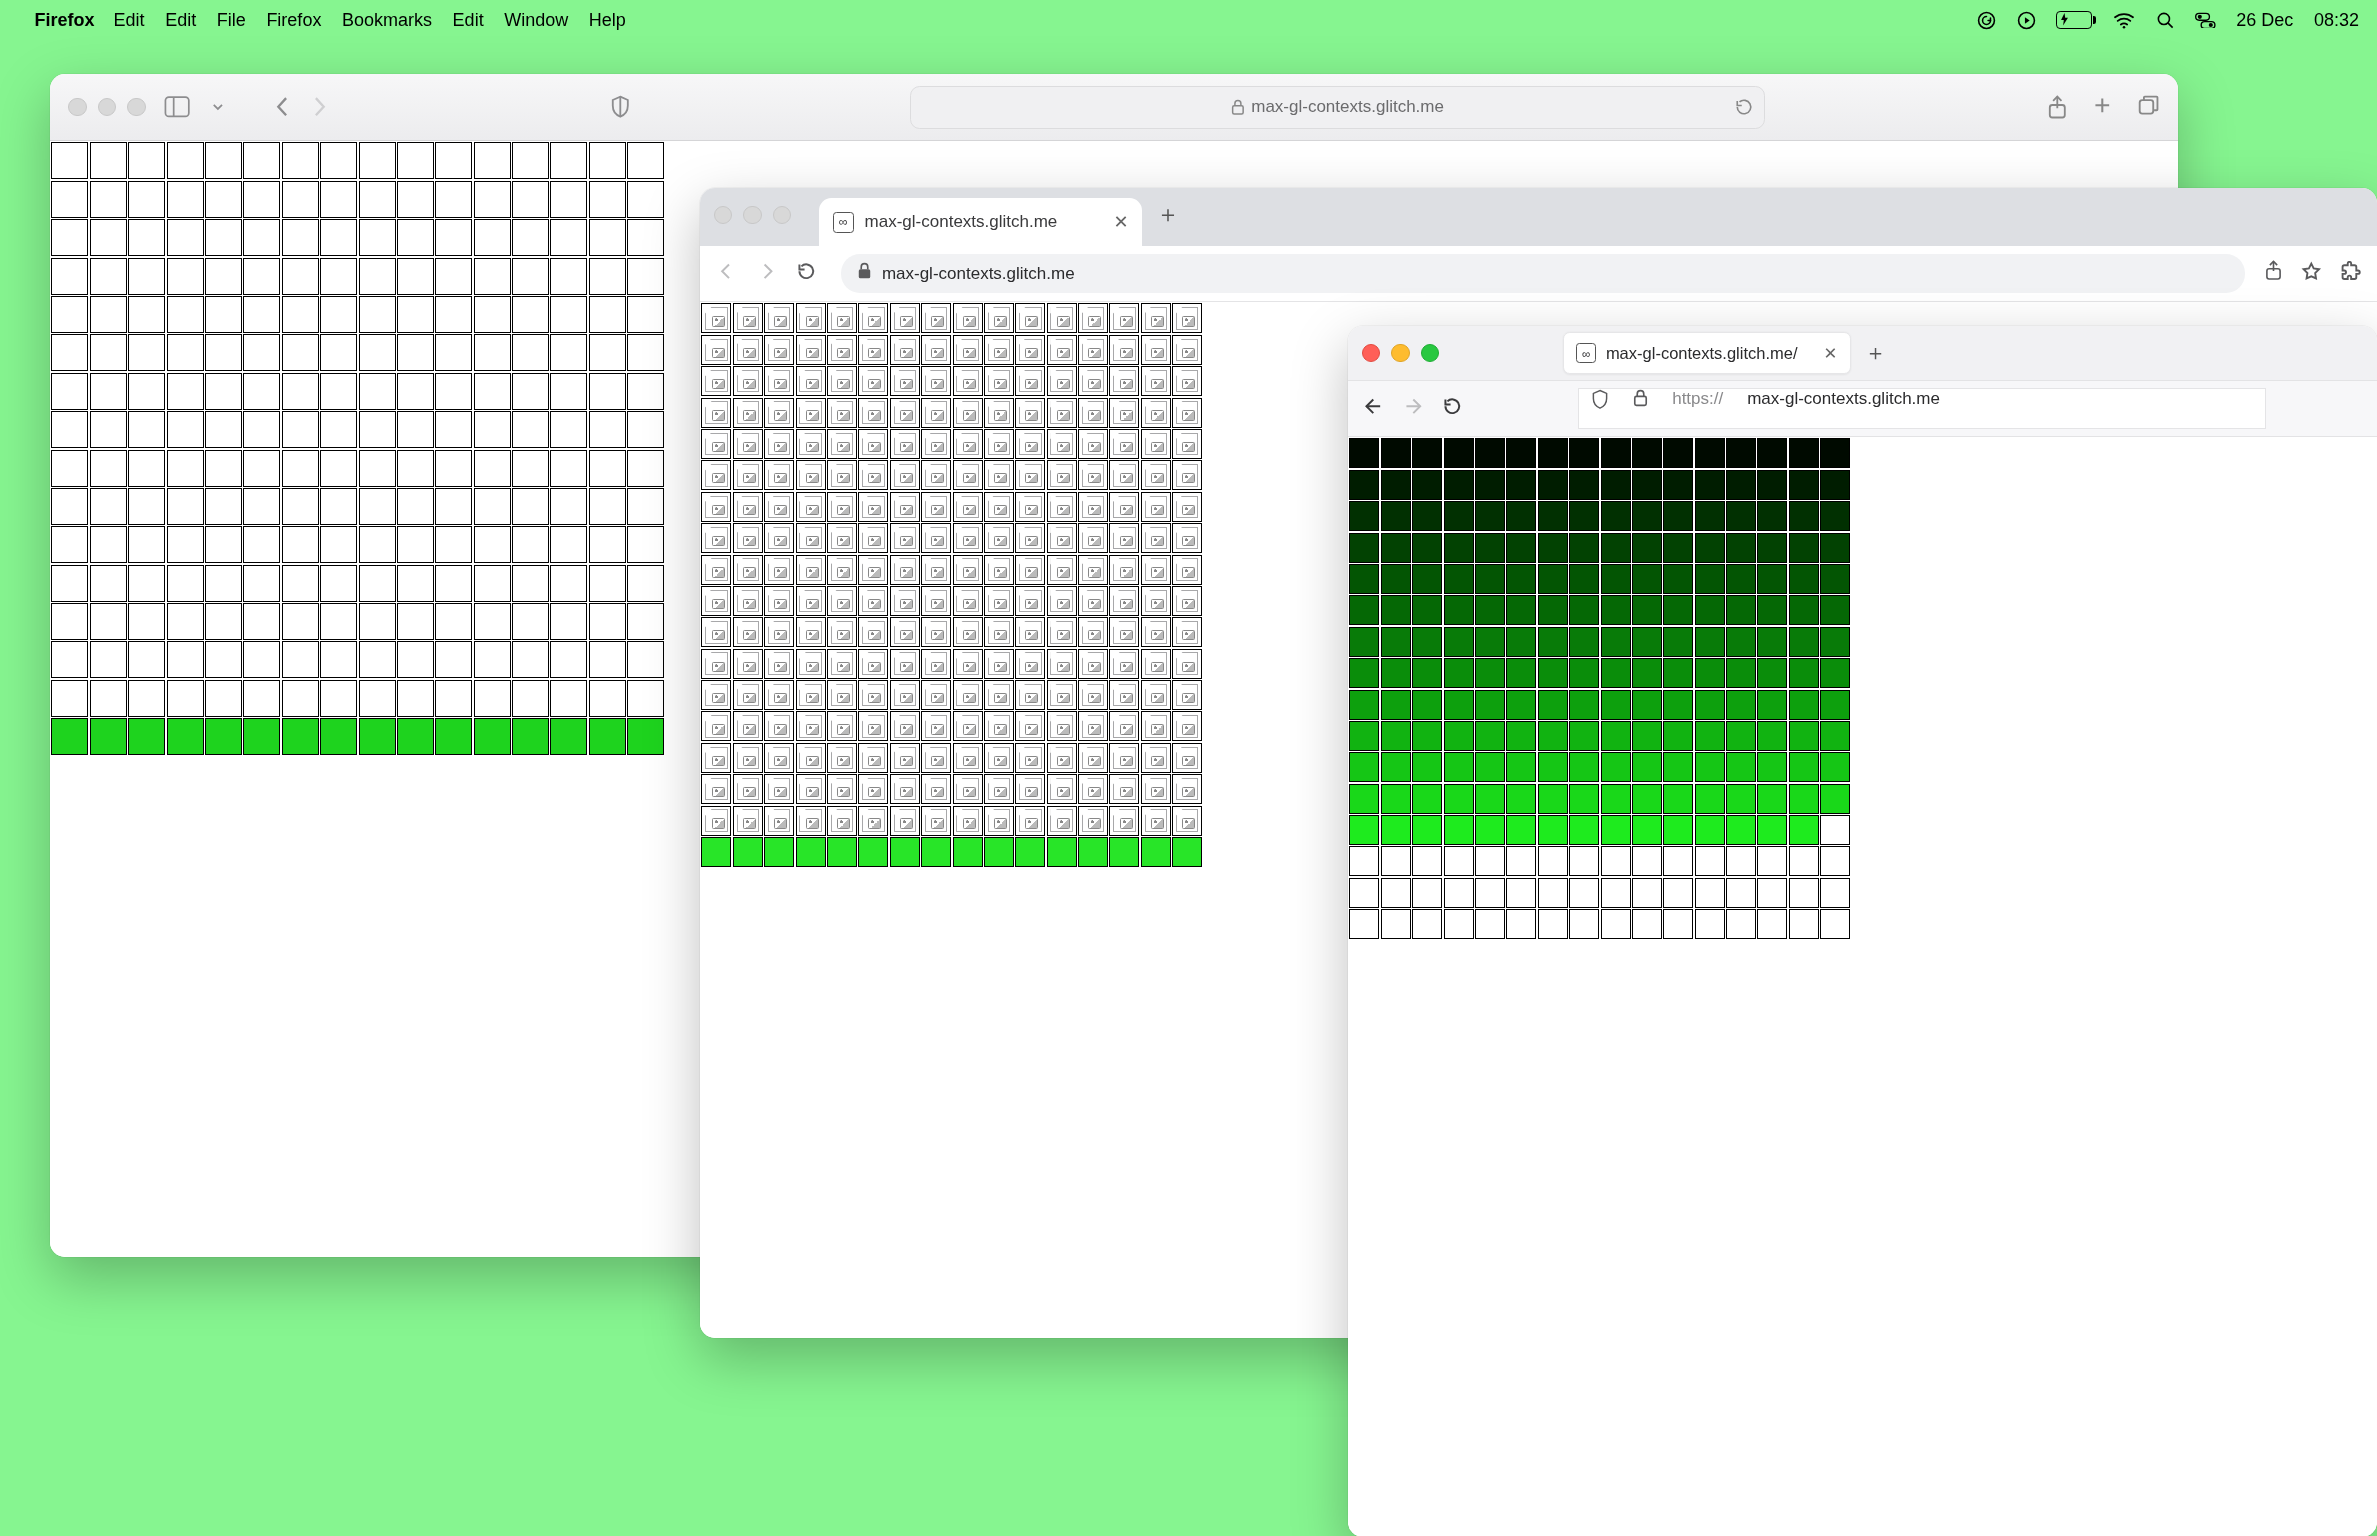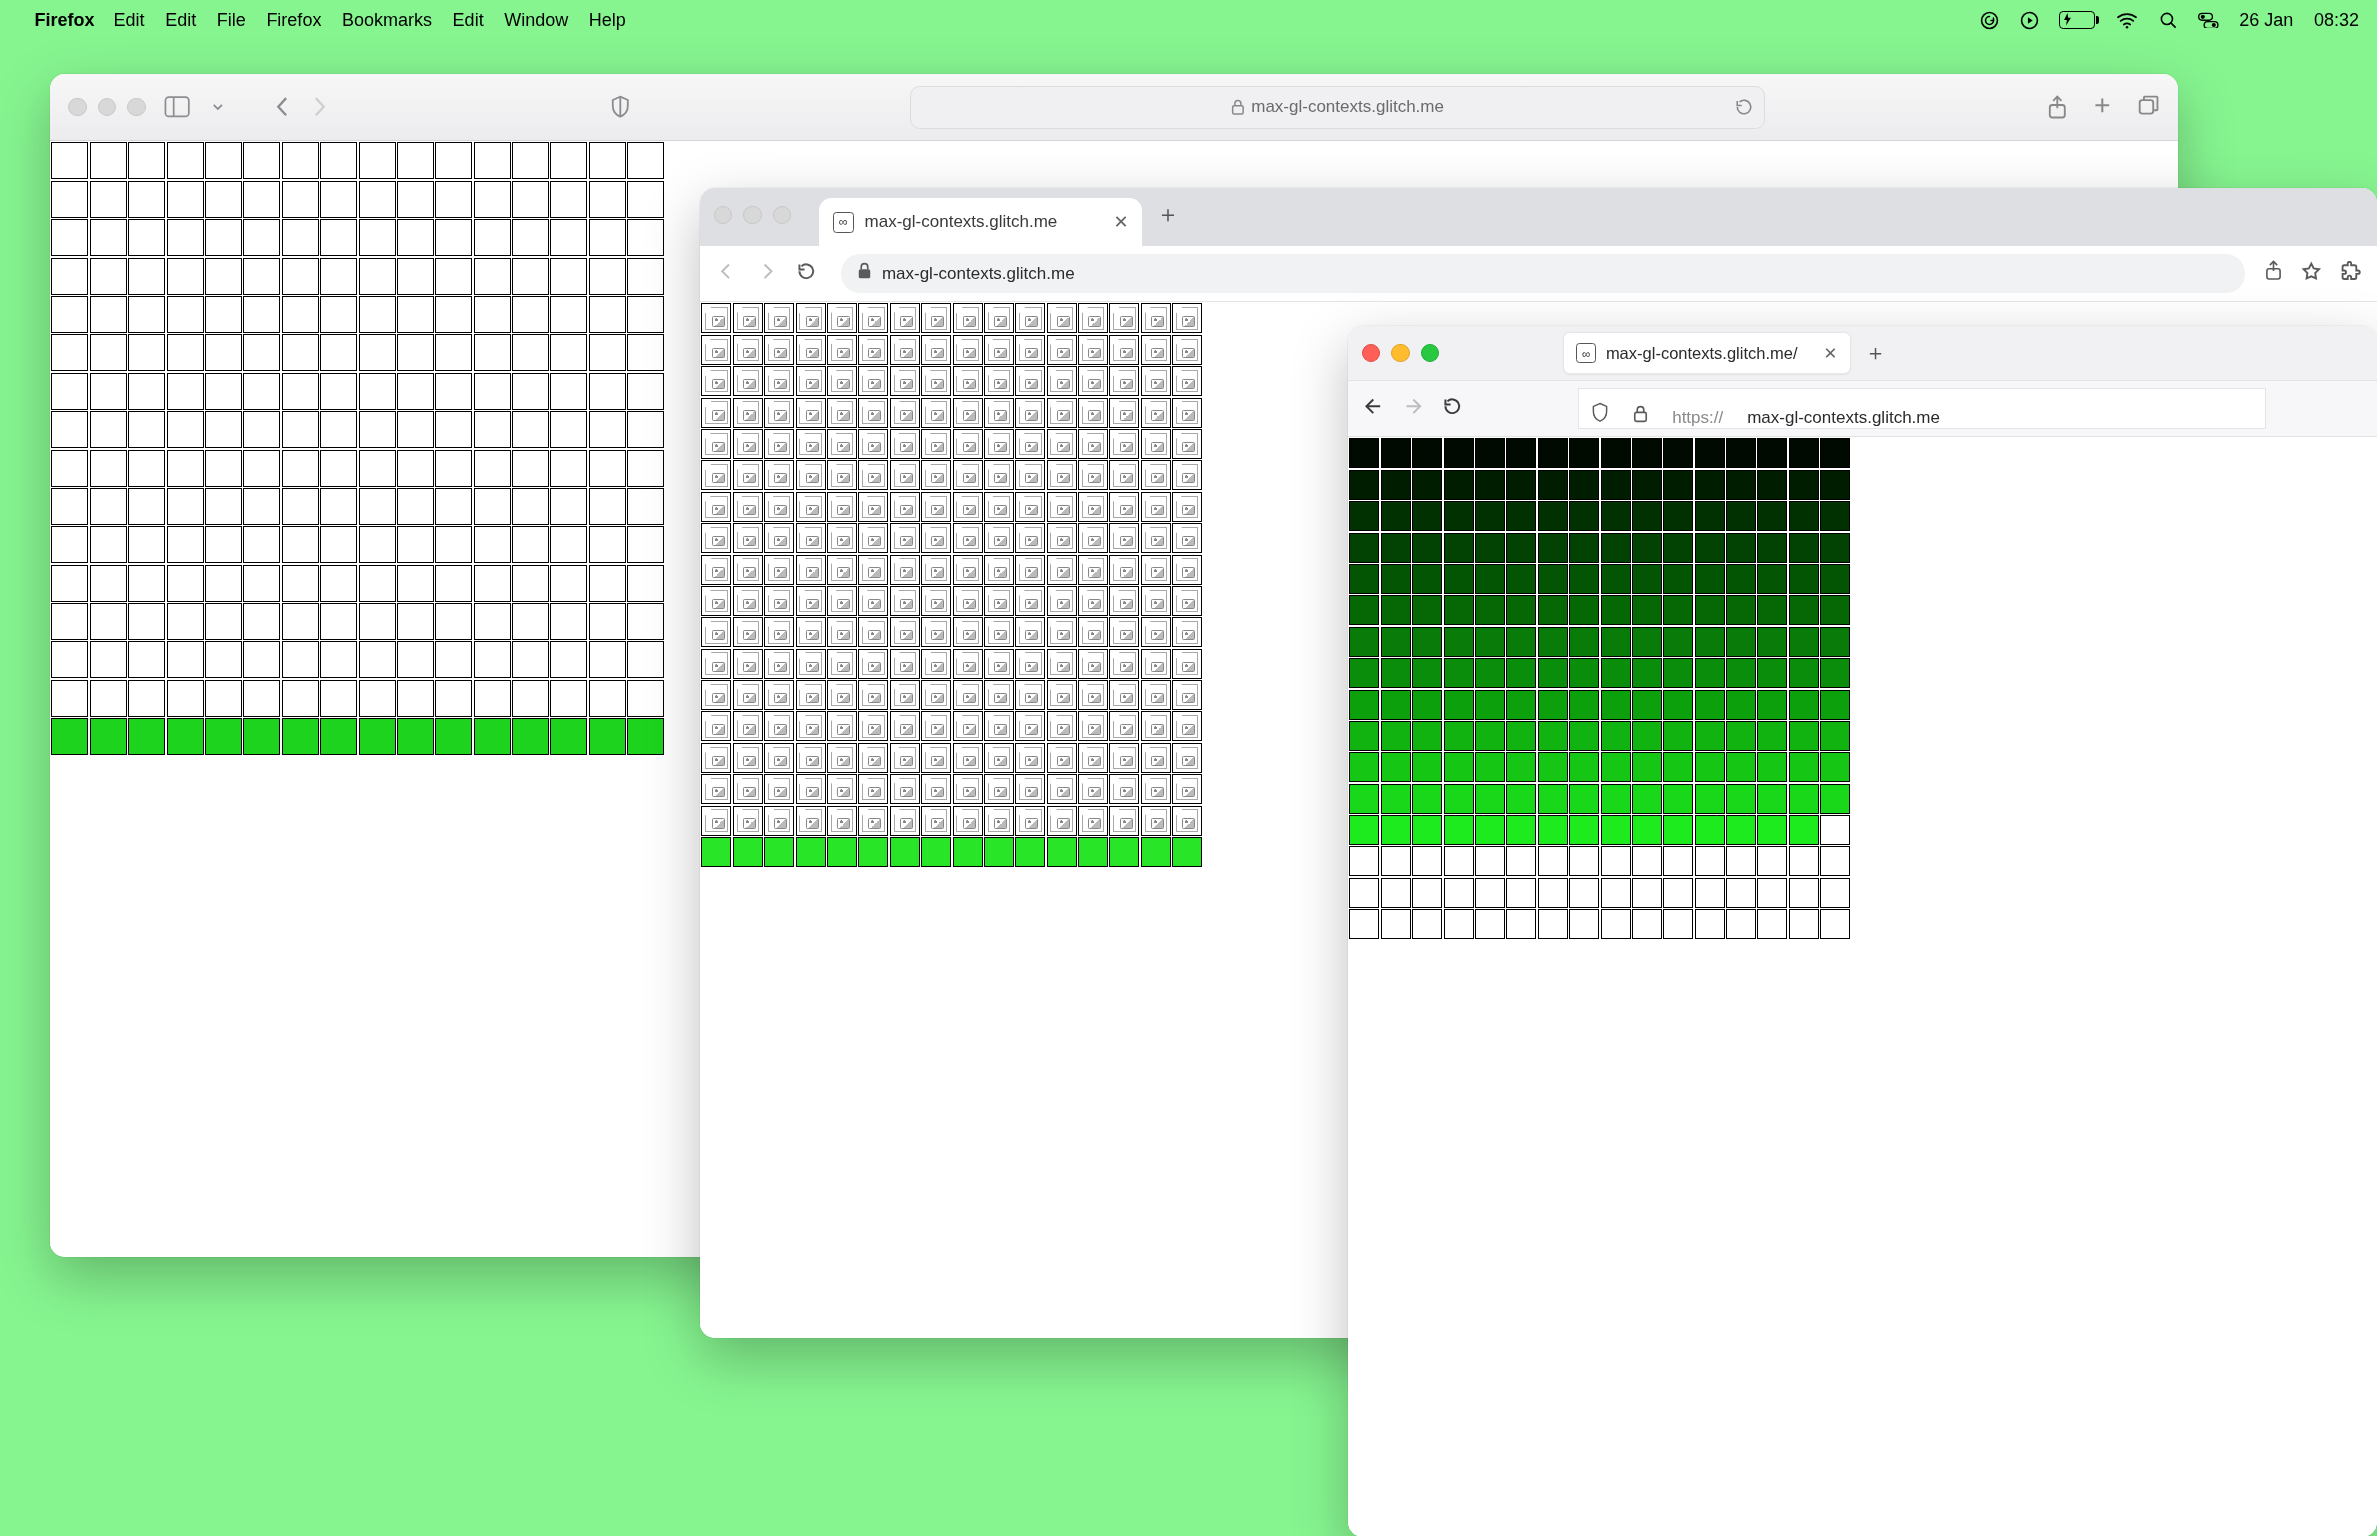--- a/index.html
+++ b/index.html
@@ -117,21 +117,21 @@
   }
   .firefox .tab .fav{width:18px;height:18px;border:1.4px solid #555;border-radius:3.4px;display:flex;align-items:center;justify-content:center;font-size:11.7px;}
   .firefox .tab .close{margin-left:auto;color:#666;}
   .firefox .newtab{font-size:22px;color:#555;}
   .firefox .toolbar{
     height:55px; background:#f7f7f9; border-bottom:0.7px solid #e3e3e5;
     display:flex; align-items:center; gap:19px; padding:0 15px;
   }
   .firefox .toolbar .addr{
     flex:1; height:39px; background:#fff; border:0.7px solid #e4e4e6; border-radius:0;
-    display:flex; align-items:flex-end; padding:0 12.4px; gap:24px; color:#2b2b2d; font-size:17px;
+    display:flex; align-items:flex-start; padding:0 12.4px; gap:24px; color:#2b2b2d; font-size:17px;
   }
   .firefox .toolbar .addr .dim{color:#8a8a8c;}
   .firefox .content{flex:1; background:#fff; position:relative;}
 
   
   .celgrid{
     position:absolute; top:0; left:0;
     display:grid; gap:1.4px; padding:1.4px;
   }
   .cel{
@@ -226,21 +226,21 @@
       </svg>
   </span>
   <span class="right-item">
     <svg width="20.6" height="16.5" viewBox="0 0 30 24" fill="none" stroke="#000" stroke-width="2">
         <rect x="1" y="2" width="20" height="10" rx="5"></rect>
         <circle cx="7" cy="7" r="3" fill="#000" stroke="none"></circle>
         <rect x="9" y="14" width="20" height="10" rx="5"></rect>
         <circle cx="23" cy="19" r="3" fill="#000" stroke="none"></circle>
       </svg>
   </span>
-  <span class="right-item">26 Jan</span>
+  <span class="right-item">26 Dec</span>
   <span class="right-item">08:32</span>
 </div>
 
 <div class="window safari">
   <div class="toolbar">
     <div class="traffic">
       <span class="dot grey"></span>
       <span class="dot grey"></span>
       <span class="dot grey"></span>
     </div>

